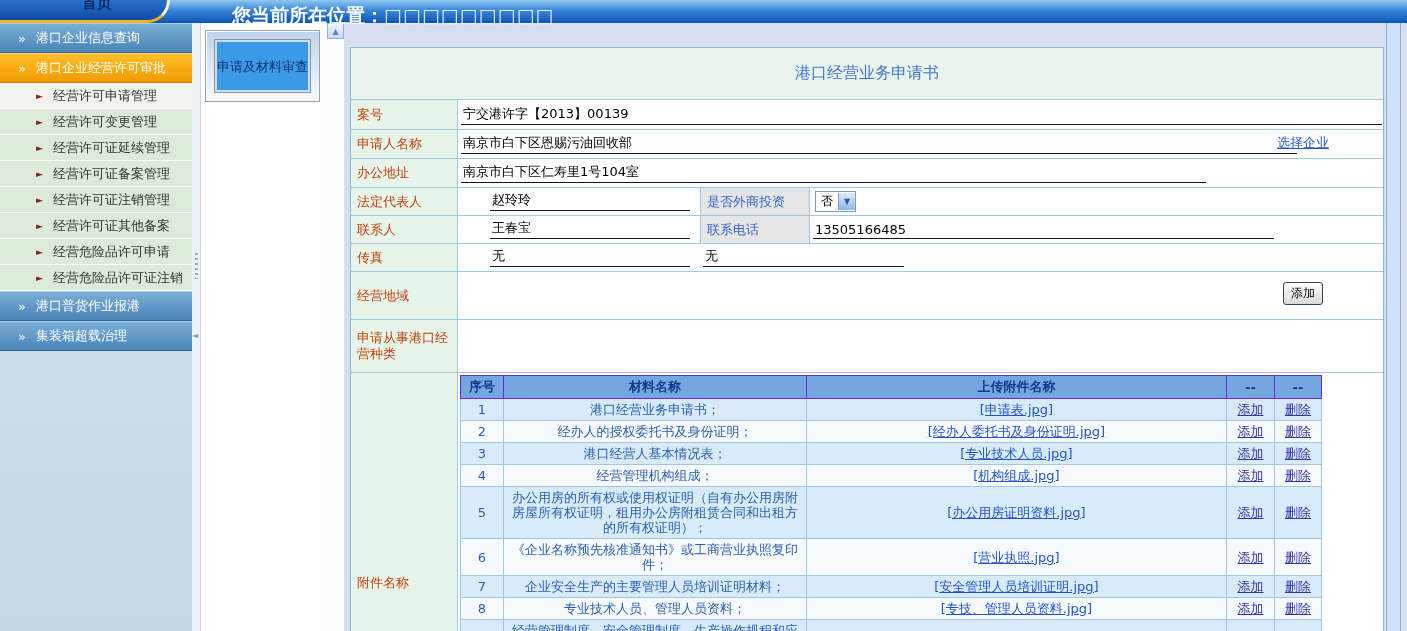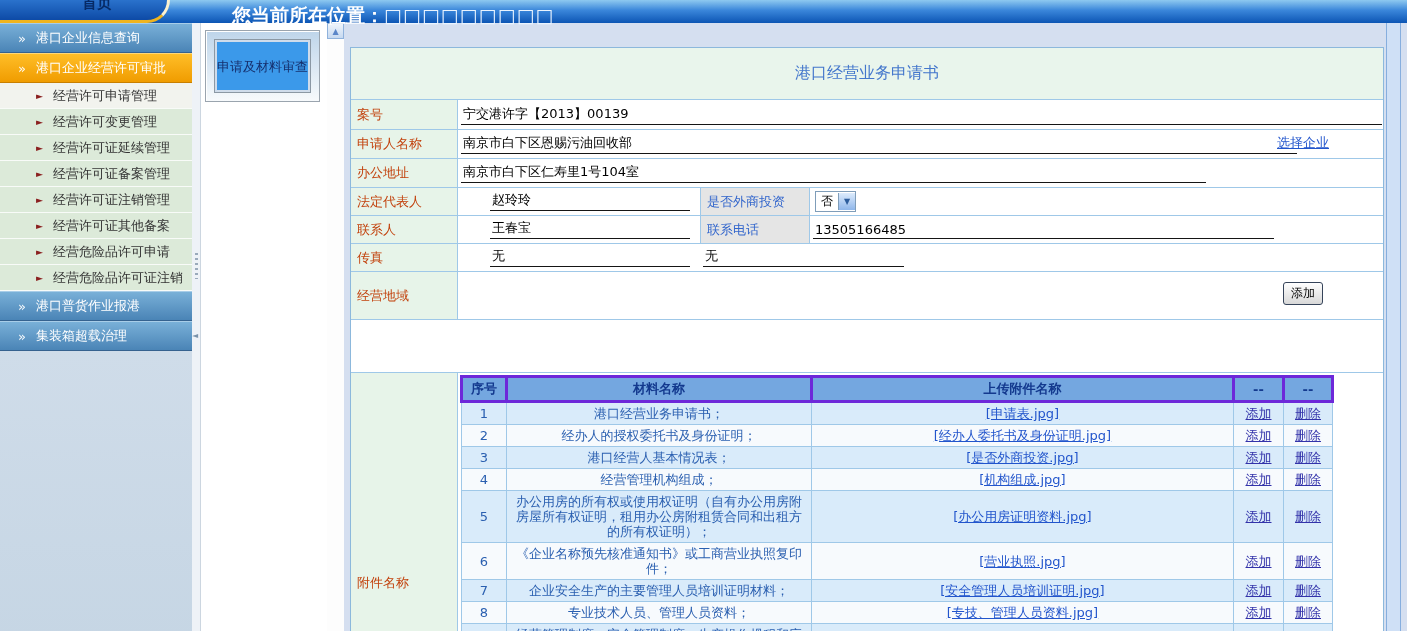--- a/index.html
+++ b/index.html
@@ -82,21 +82,21 @@
   .row-region .val{align-items:center;}
   .btn-add{position:absolute;right:60px;top:10px;padding:2px 7px;font-size:12px;
     font-family:"DejaVu Sans",sans-serif;background:linear-gradient(180deg,#ffffff,#d8d8d8);
     border:1px solid #36445a;border-radius:3px;cursor:pointer;color:#000;}
   .row-types{height:53px;}
   .row-attach{height:420px;border-bottom:none;}
   .row-attach .val{align-items:flex-start;padding:2px 0 0 2px;}
   
   table.attach{border-collapse:collapse;width:836px;table-layout:fixed;}
   .attach th{background:#74a7e0;color:#13398e;font-weight:bold;font-size:13px;height:22px;
-    border:3px solid #6d28d9;padding:0 2px;}
+    border:1px solid #6d28d9;padding:0 2px;}
   .attach td{border:1px solid #9fc8e8;font-size:13px;color:#2a5fb0;text-align:center;
     padding:3px 6px;line-height:15px;box-sizing:border-box;}
   .attach tr.odd td{background:#d9ebfa;}
   .attach tr.even td{background:#f7fafd;}
   .attach th:nth-child(1){width:38px;}
   .attach th:nth-child(2){width:298px;}
   .attach th:nth-child(3){width:415px;}
   .attach th:nth-child(4){width:43px;}
   .attach th:nth-child(5){width:42px;}
   .attach .op{color:#3333aa;text-decoration:underline;cursor:pointer;}
@@ -246,20 +246,21 @@
     </div>
 
     <div class="frow row-region">
       <div class="lbl">经营地域</div>
       <div class="val">
         <button class="btn-add">添加</button>
       </div>
     </div>
 
     <div class="frow row-types">
+      <div class="lbl">申请从事港口经营种类</div>
       <div class="val"></div>
     </div>
 
     <div class="frow row-attach">
       <div class="lbl">附件名称</div>
       <div class="val">
         <table class="attach">
           <thead>
               <tr>
                 <th>序号</th>
@@ -280,21 +281,21 @@
               <tr class="even">
                 <td>2</td>
                 <td>经办人的授权委托书及身份证明；</td>
                 <td><a class="link">[经办人委托书及身份证明.jpg]</a></td>
                 <td><a class="op">添加</a></td>
                 <td><a class="op">删除</a></td>
               </tr>
               <tr class="odd">
                 <td>3</td>
                 <td>港口经营人基本情况表；</td>
-                <td><a class="link">[是否外商投资.jpg]</a></td>
+                <td><a class="link">[专业技术人员.jpg]</a></td>
                 <td><a class="op">添加</a></td>
                 <td><a class="op">删除</a></td>
               </tr>
               <tr class="even">
                 <td>4</td>
                 <td>经营管理机构组成；</td>
                 <td><a class="link">[机构组成.jpg]</a></td>
                 <td><a class="op">添加</a></td>
                 <td><a class="op">删除</a></td>
               </tr>

